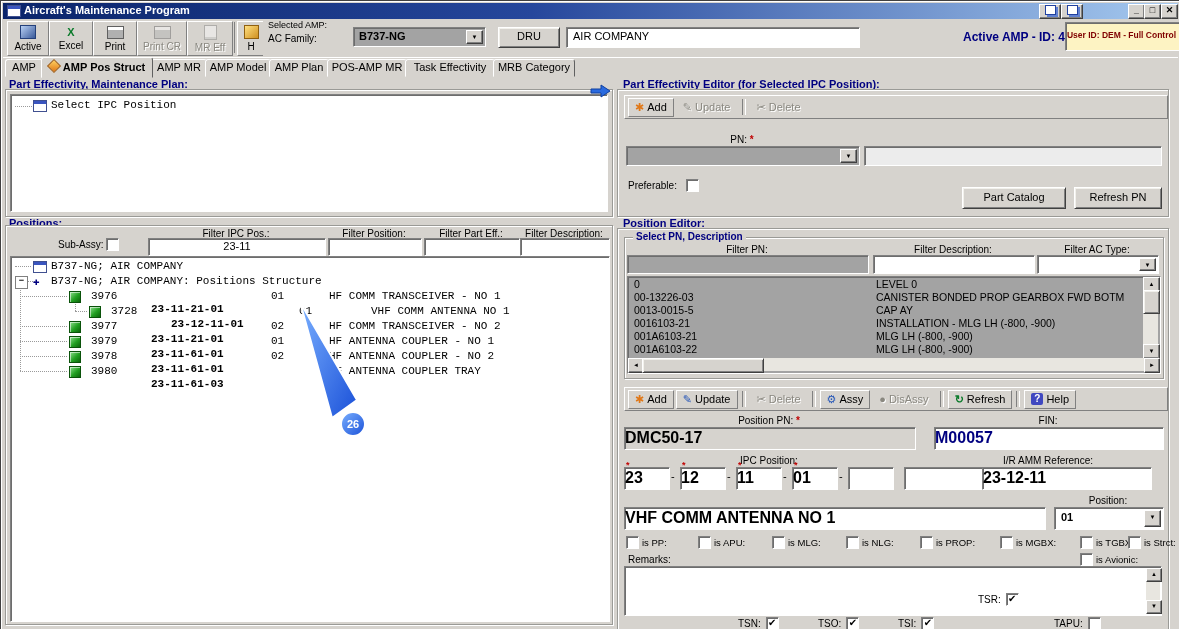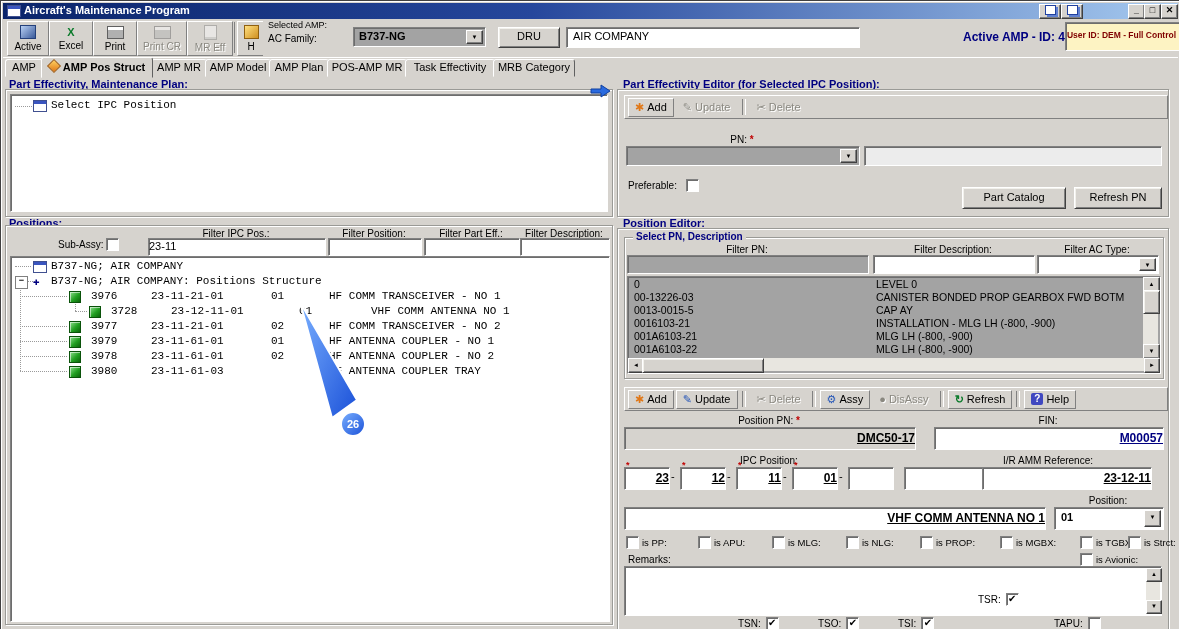--- a/index.html
+++ b/index.html
@@ -36,36 +36,36 @@
   .mbtn.flat{border-color:transparent;}
   .tbar{background:#d6d3ce;border:1px solid;border-color:#fff #808080 #808080 #fff;display:flex;align-items:center;padding:0 2px;}
   .cube{width:10px;height:10px;background:linear-gradient(135deg,#8fe08f 0%,#23a023 55%,#0b660b 100%);border:1px solid #0a520a;
         box-shadow:inset 1px 1px 0 rgba(255,255,255,.55);}
   .winicon{width:12px;height:10px;background:#fff;border:1px solid #405090;box-shadow:inset 0 3px 0 #3a55c0;}
   .pm{width:11px;height:11px;background:#fff;border:1px solid #808080;font-size:9px;line-height:9px;text-align:center;font-weight:bold;}
   .doth{border-top:1px dotted #9a9a9a;height:0;}
   .dotv{border-left:1px dotted #9a9a9a;width:0;}
   .trow{left:0;right:0;height:15px;}
   .trow .cube{left:58px;top:2px;}
-  .trow .c1{left:80px;top:1px;} .trow .c2{left:140px;top:1px;} .trow .c3{left:260px;top:1px;} .trow .c4{left:318px;top:1px;}
+  .trow .c1{left:80px;top:1px;} .trow .c2{left:140px;top:14px;font-weight:bold;} .trow .c3{left:260px;top:1px;} .trow .c4{left:318px;top:1px;}
   .trow.child .cube{left:78px;} .trow.child .c1{left:100px;} .trow.child .c2{left:160px;} .trow.child .c3{left:288px;} .trow.child .c4{left:360px;}
   .lrow{left:0;right:0;height:13px;font-size:10.5px;white-space:nowrap;}
   .lrow .pc{left:6px;top:0;} .lrow .dc{left:248px;top:0;}
   .exit-icon{width:14px;height:12px;background:linear-gradient(135deg,#b8d0f4,#3a5a9a);border:1px solid #24407a;}
   .printer-icon{width:15px;height:11px;background:linear-gradient(#fff 0 3px,#b0b0b0 3px);border:1px solid #606060;}
   .doc-icon{width:11px;height:13px;background:#fff;border:1px solid #808080;box-shadow:inset 0 -2px 0 #c8c8c8;}
   .h-icon{width:13px;height:12px;background:linear-gradient(135deg,#ffe080,#d09020);border:1px solid #906010;}
   .tabicon{width:8px;height:8px;background:linear-gradient(135deg,#ffd060,#e07818);border:1px solid #a05a10;transform:rotate(45deg);}
   .helpicon{display:inline-block;width:12px;height:12px;background:#4048c0;color:#fff;font-weight:bold;font-size:10px;line-height:12px;
             text-align:center;border-radius:2px;}
   .icn{font-size:11px;line-height:11px;}
   .miniwin{display:inline-block;width:9px;height:8px;border:1px solid #2040a0;background:#fff;box-shadow:2px 2px 0 #6080d0;}
   .flagpair{display:flex;align-items:center;gap:3px;font-size:9.5px;white-space:nowrap;}
   .bflag{display:flex;align-items:center;gap:5px;font-size:10px;white-space:nowrap;}
-  .field-val{font-weight:bold;font-size:12px;text-align:right;text-decoration:underline;}
+  .field-val{font-weight:bold;font-size:16px;text-align:left;}
 </style>
 </head>
 <body>
 
 <div id="win">
 
   <div class="a titlebar">
     <span class="a winicon" style="left:4px;top:2px"></span>
     <span class="a" style="left:21px;top:1px">Aircraft's Maintenance Program</span>
     <span class="a wbtn" style="left:1036px;top:1px;width:20px"><span class="miniwin"></span></span>
@@ -177,21 +177,21 @@
   </div>
 
   <span class="a hdr" style="left:8px;top:216px">Positions:</span>
   <div class="a gb" style="left:4px;top:224px;width:606px;height:398px">
     <span class="a lbl" style="left:52px;top:13px">Sub-Assy:</span>
     <span class="a cb" style="left:100px;top:12px"></span>
     <div class="a lbl" style="left:142px;top:2px;width:176px;text-align:center">Filter IPC Pos.:</div>
     <div class="a lbl" style="left:322px;top:2px;width:92px;text-align:center">Filter Position:</div>
     <div class="a lbl" style="left:418px;top:2px;width:94px;text-align:center">Filter Part Eff.:</div>
     <div class="a lbl" style="left:514px;top:2px;width:88px;text-align:center">Filter Description:</div>
-    <div class="a s" style="left:142px;top:12px;width:176px;height:16px;line-height:14px">23-11</div>
+    <div class="a s" style="left:142px;top:12px;width:176px;height:16px;text-align:center;line-height:14px">23-11</div>
     <div class="a s" style="left:322px;top:12px;width:92px;height:16px"></div>
     <div class="a s" style="left:418px;top:12px;width:94px;height:16px"></div>
     <div class="a s" style="left:514px;top:12px;width:88px;height:16px"></div>
 
     <div class="a s mono" style="left:4px;top:30px;width:598px;height:364px">
 
       <div class="a dotv" style="left:9px;top:28px;height:86px"></div>
       <div class="a doth" style="left:4px;top:9px;width:16px"></div>
       <div class="a doth" style="left:16px;top:24px;width:8px"></div>
       <div class="a doth" style="left:9px;top:39px;width:47px"></div>

